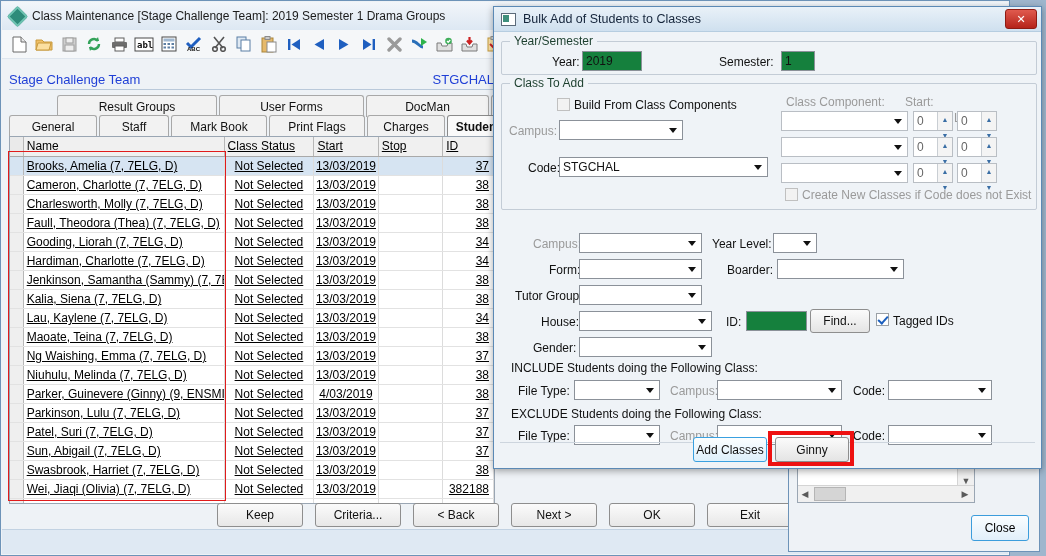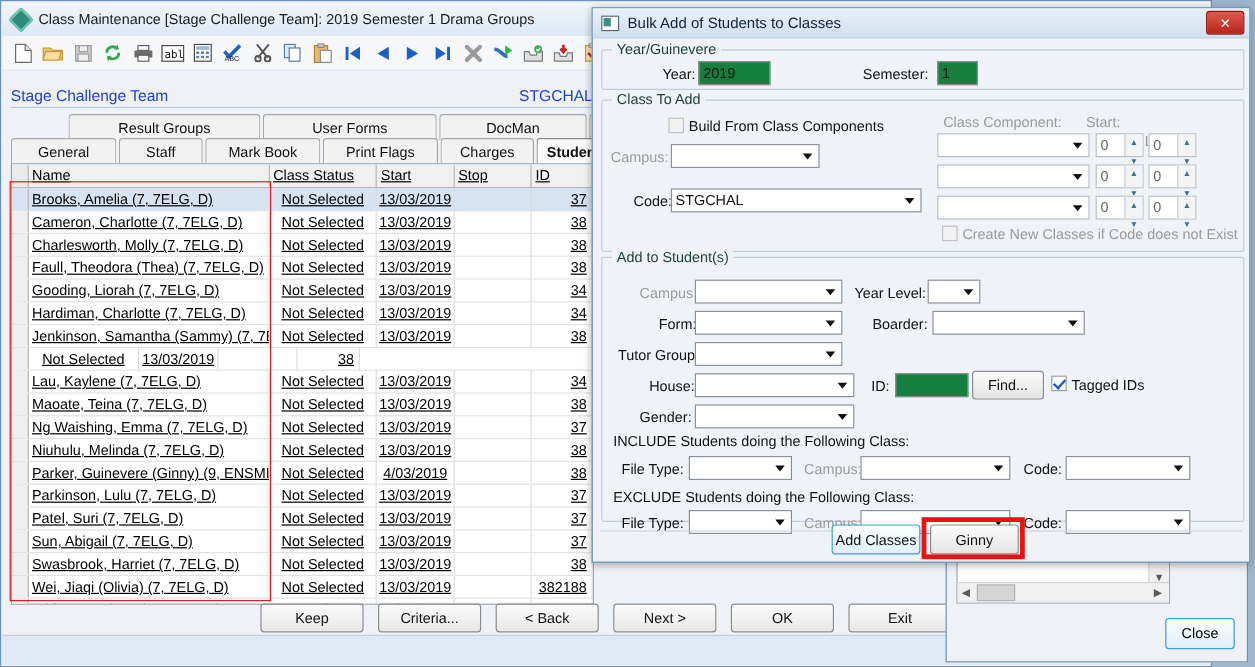--- a/index.html
+++ b/index.html
@@ -31,21 +31,21 @@
     box-shadow:inset 0 0 0 2px #6fc3b2;
   }
 
   
   .toolbar{
     position:absolute;left:1px;top:29px;right:1px;height:28px;
     background:#f5f7f9;border-bottom:1px solid #dfe6ee;
     display:flex;align-items:center;padding-left:6px;gap:3px;
   }
   .tbi{width:22px;height:22px;display:flex;align-items:center;justify-content:center;
-    font-size:14px;line-height:1;}
+    font-size:14px;line-height:1;font-weight:bold;}
   .tbi svg{display:block;}
 
   
   .bluebar{
     position:absolute;left:8px;top:68px;width:485px;height:20px;
     display:flex;justify-content:space-between;align-items:center;
     color:#1f3fd6;font-size:13px;
     border-bottom:1px solid #b9c9da;
   }
 
@@ -448,20 +448,21 @@
           <div class="grow">
             <div class="c-gut"></div>
             <div class="c-name">Jenkinson, Samantha (Sammy) (7, 7ELG,</div>
             <div class="c-status">Not Selected</div>
             <div class="c-start">13/03/2019</div>
             <div class="c-stop"></div>
             <div class="c-id">38</div>
           </div>
           <div class="grow">
             <div class="c-gut"></div>
+            <div class="c-name">Kalia, Siena (7, 7ELG, D)</div>
             <div class="c-status">Not Selected</div>
             <div class="c-start">13/03/2019</div>
             <div class="c-stop"></div>
             <div class="c-id">38</div>
           </div>
           <div class="grow">
             <div class="c-gut"></div>
             <div class="c-name">Lau, Kaylene (7, 7ELG, D)</div>
             <div class="c-status">Not Selected</div>
             <div class="c-start">13/03/2019</div>
@@ -580,21 +581,21 @@
 
   <div class="dlg">
 
     <div class="dlg-title">
       <span class="dlgicon"></span>
       <span class="t">Bulk Add of Students to Classes</span>
       <span class="xbtn">✕</span>
     </div>
 
     <div class="group" style="left:7px;top:34px;width:534px;height:32px;">
-      <span class="glabel">Year/Guinevere</span>
+      <span class="glabel">Year/Semester</span>
     </div>
     <span class="lbl" style="left:58px;top:48px;">Year:</span>
     <div class="txt" style="left:88px;top:44px;width:60px;height:20px;">2019</div>
     <span class="lbl" style="left:225px;top:48px;">Semester:</span>
     <div class="txt" style="left:287px;top:44px;width:34px;height:20px;">1</div>
 
     <div class="group" style="left:7px;top:76px;width:534px;height:125px;">
       <span class="glabel">Class To Add</span>
     </div>
 
@@ -655,23 +656,20 @@
       <span>0</span>
       <span class="sb">
           <i>▲</i>
           <i>▼</i>
         </span>
     </div>
 
     <div class="chk dis" style="left:291px;top:181px;"></div>
     <span class="lbl dis" style="left:308px;top:181px;">Create New Classes if Code does not Exist</span>
 
-    <div class="group" style="left:7px;top:207px;width:534px;height:219px;">
-      <span class="glabel">Add to Student(s)</span>
-    </div>
 
     <span class="lbl dis" style="left:39px;top:230px;">Campus:</span>
     <div class="cmb" style="left:85px;top:226px;width:123px;height:20px;"></div>
     <span class="lbl" style="left:218px;top:230px;">Year Level:</span>
     <div class="cmb" style="left:279px;top:226px;width:44px;height:20px;"></div>
 
     <span class="lbl" style="left:55px;top:256px;">Form:</span>
     <div class="cmb" style="left:85px;top:252px;width:123px;height:20px;"></div>
     <span class="lbl" style="left:233px;top:256px;">Boarder:</span>
     <div class="cmb" style="left:283px;top:252px;width:127px;height:20px;"></div>

